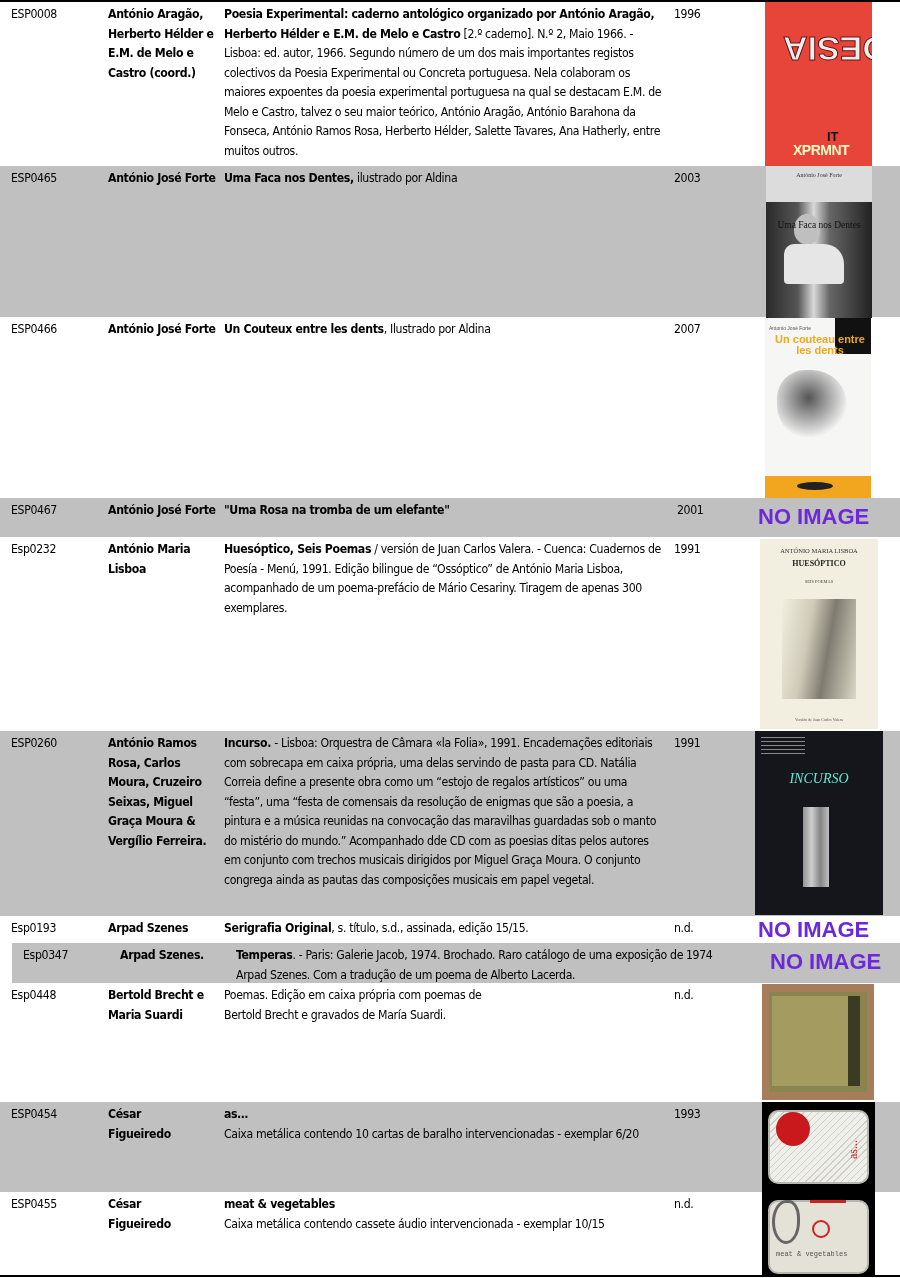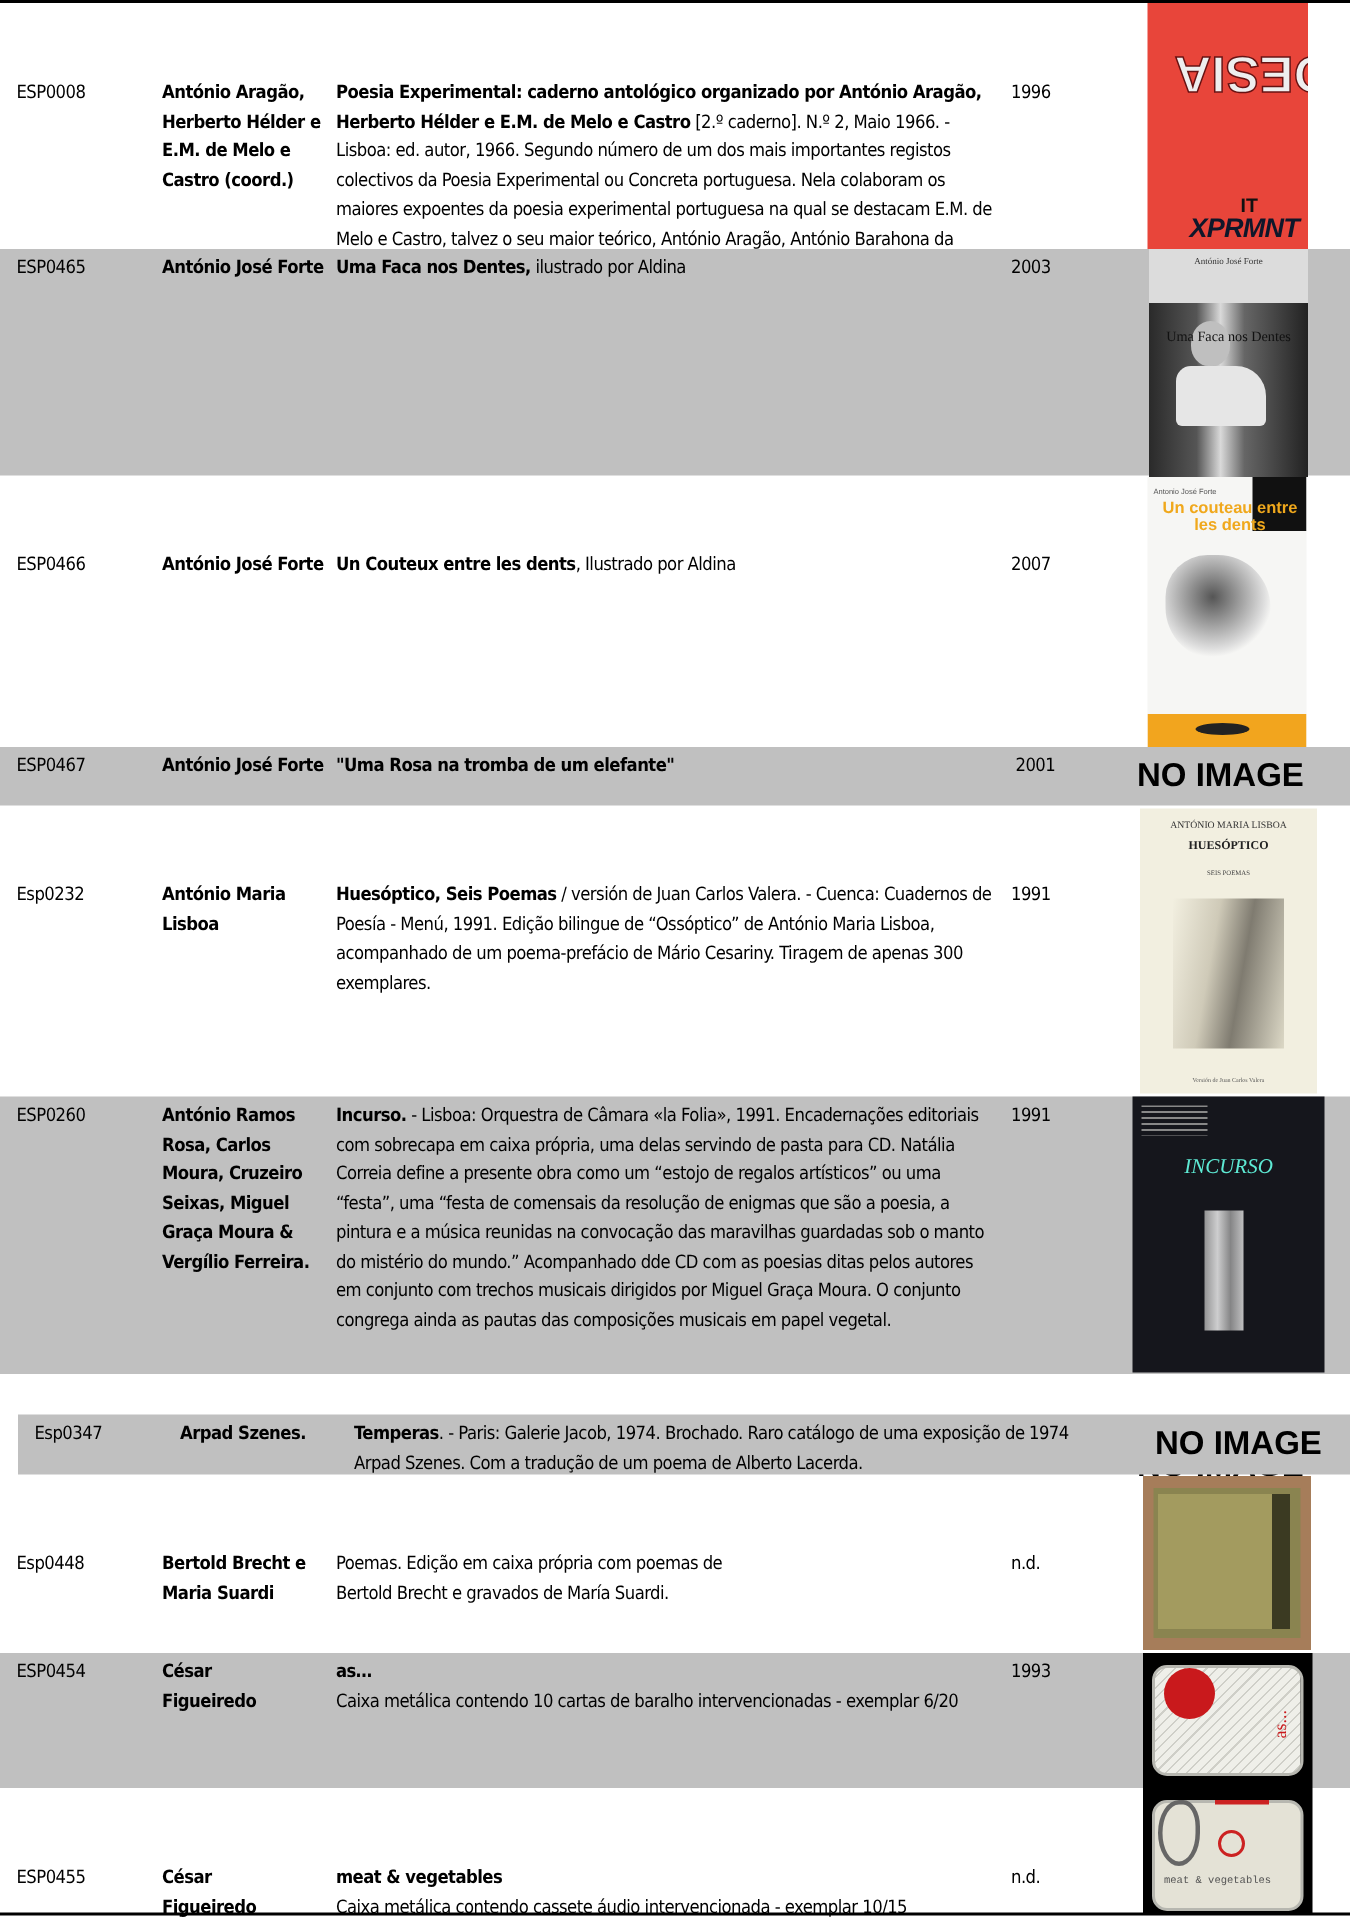--- a/index.html
+++ b/index.html
@@ -2,36 +2,36 @@
 <html><head>
 <meta charset="utf-8">
 <style>
   html, body { margin:0; padding:0; background:#ffffff; }
   body { width:900px; height:1278px; overflow:hidden; position:relative;
          font-family:"DejaVu Sans Condensed","DejaVu Sans", sans-serif; color:#000; }
   .topline { position:absolute; left:0; top:0; width:900px; height:2px; background:#000; }
   .bottomline { position:absolute; left:0; top:1275px; width:900px; height:2px; background:#000; }
   .row { position:absolute; left:0; width:900px; }
   .row.gray { background:#c0c0c0; }
-  .row.white { background:#ffffff;margin-top:47px; }
+  .row.white { background:#ffffff; }
   .cell { position:absolute; top:3px; font-size:12.2px; line-height:19.5px; letter-spacing:-0.35px; transform-origin:0 0; }
   .c-id { left:11px; width:90px; }
   .c-author { left:108px; width:108px; font-weight:bold; }
   .c-desc { left:224px; width:440px; }
   .c-year { left:674px; width:50px; }
   .c-desc b { font-weight:bold; }
   .noimg { position:absolute; left:758px; width:120px; font-family:"Liberation Sans", sans-serif;
-           font-weight:bold; font-size:22px; color:#000000; letter-spacing:0px; white-space:nowrap; }
+           font-weight:bold; font-size:22px; color:#6d28d9; letter-spacing:0px; white-space:nowrap; }
   .cover { position:absolute; overflow:hidden; }
   
   .cv-poesia { left:765px; top:2px; width:107px; height:164px; background:#e8453a; }
   .cv-poesia .big { position:absolute; left:18px; top:32px; font-family:"Liberation Sans",sans-serif; font-weight:900;
      font-size:34px; line-height:30px; color:#eeeeee; -webkit-text-stroke:1px #611; transform:rotate(180deg); }
   .cv-poesia .xp { position:absolute; left:28px; top:140px; font-family:"Liberation Sans",sans-serif; font-weight:bold;
-     font-size:18px; color:#0f172a; letter-spacing:-0.5px;font-style:italic; }
+     font-size:14px; color:#fef9c3; letter-spacing:-0.5px; }
   .cv-poesia .it { position:absolute; left:62px; top:127px; font-family:"Liberation Sans",sans-serif; font-weight:bold; font-size:13px; color:#111; }
   
   .cv-faca { left:766px; top:166px; width:106px; height:152px; background:#dcdcdc; }
   .cv-faca .t1 { position:absolute; left:0; width:106px; top:6px; text-align:center; font-family:"Liberation Serif",serif; font-size:6px; color:#333; }
   .cv-faca .t2 { position:absolute; left:0; width:106px; top:14px; text-align:center; font-family:"Liberation Serif",serif; font-size:9.5px; color:#111;margin-top:40px; }
   .cv-faca .photo { position:absolute; left:0; top:36px; width:106px; height:116px;
      background:linear-gradient(90deg,#2a2a2a 0%,#555 30%,#d9d9d9 45%,#666 60%,#222 100%); }
   .cv-faca .face { position:absolute; left:28px; top:48px; width:26px; height:30px; border-radius:50% 50% 45% 45%; background:#bfbfbf; }
   .cv-faca .shirt { position:absolute; left:18px; top:78px; width:60px; height:40px; background:#e6e6e6; border-radius:10px 20px 4px 4px; }
   

